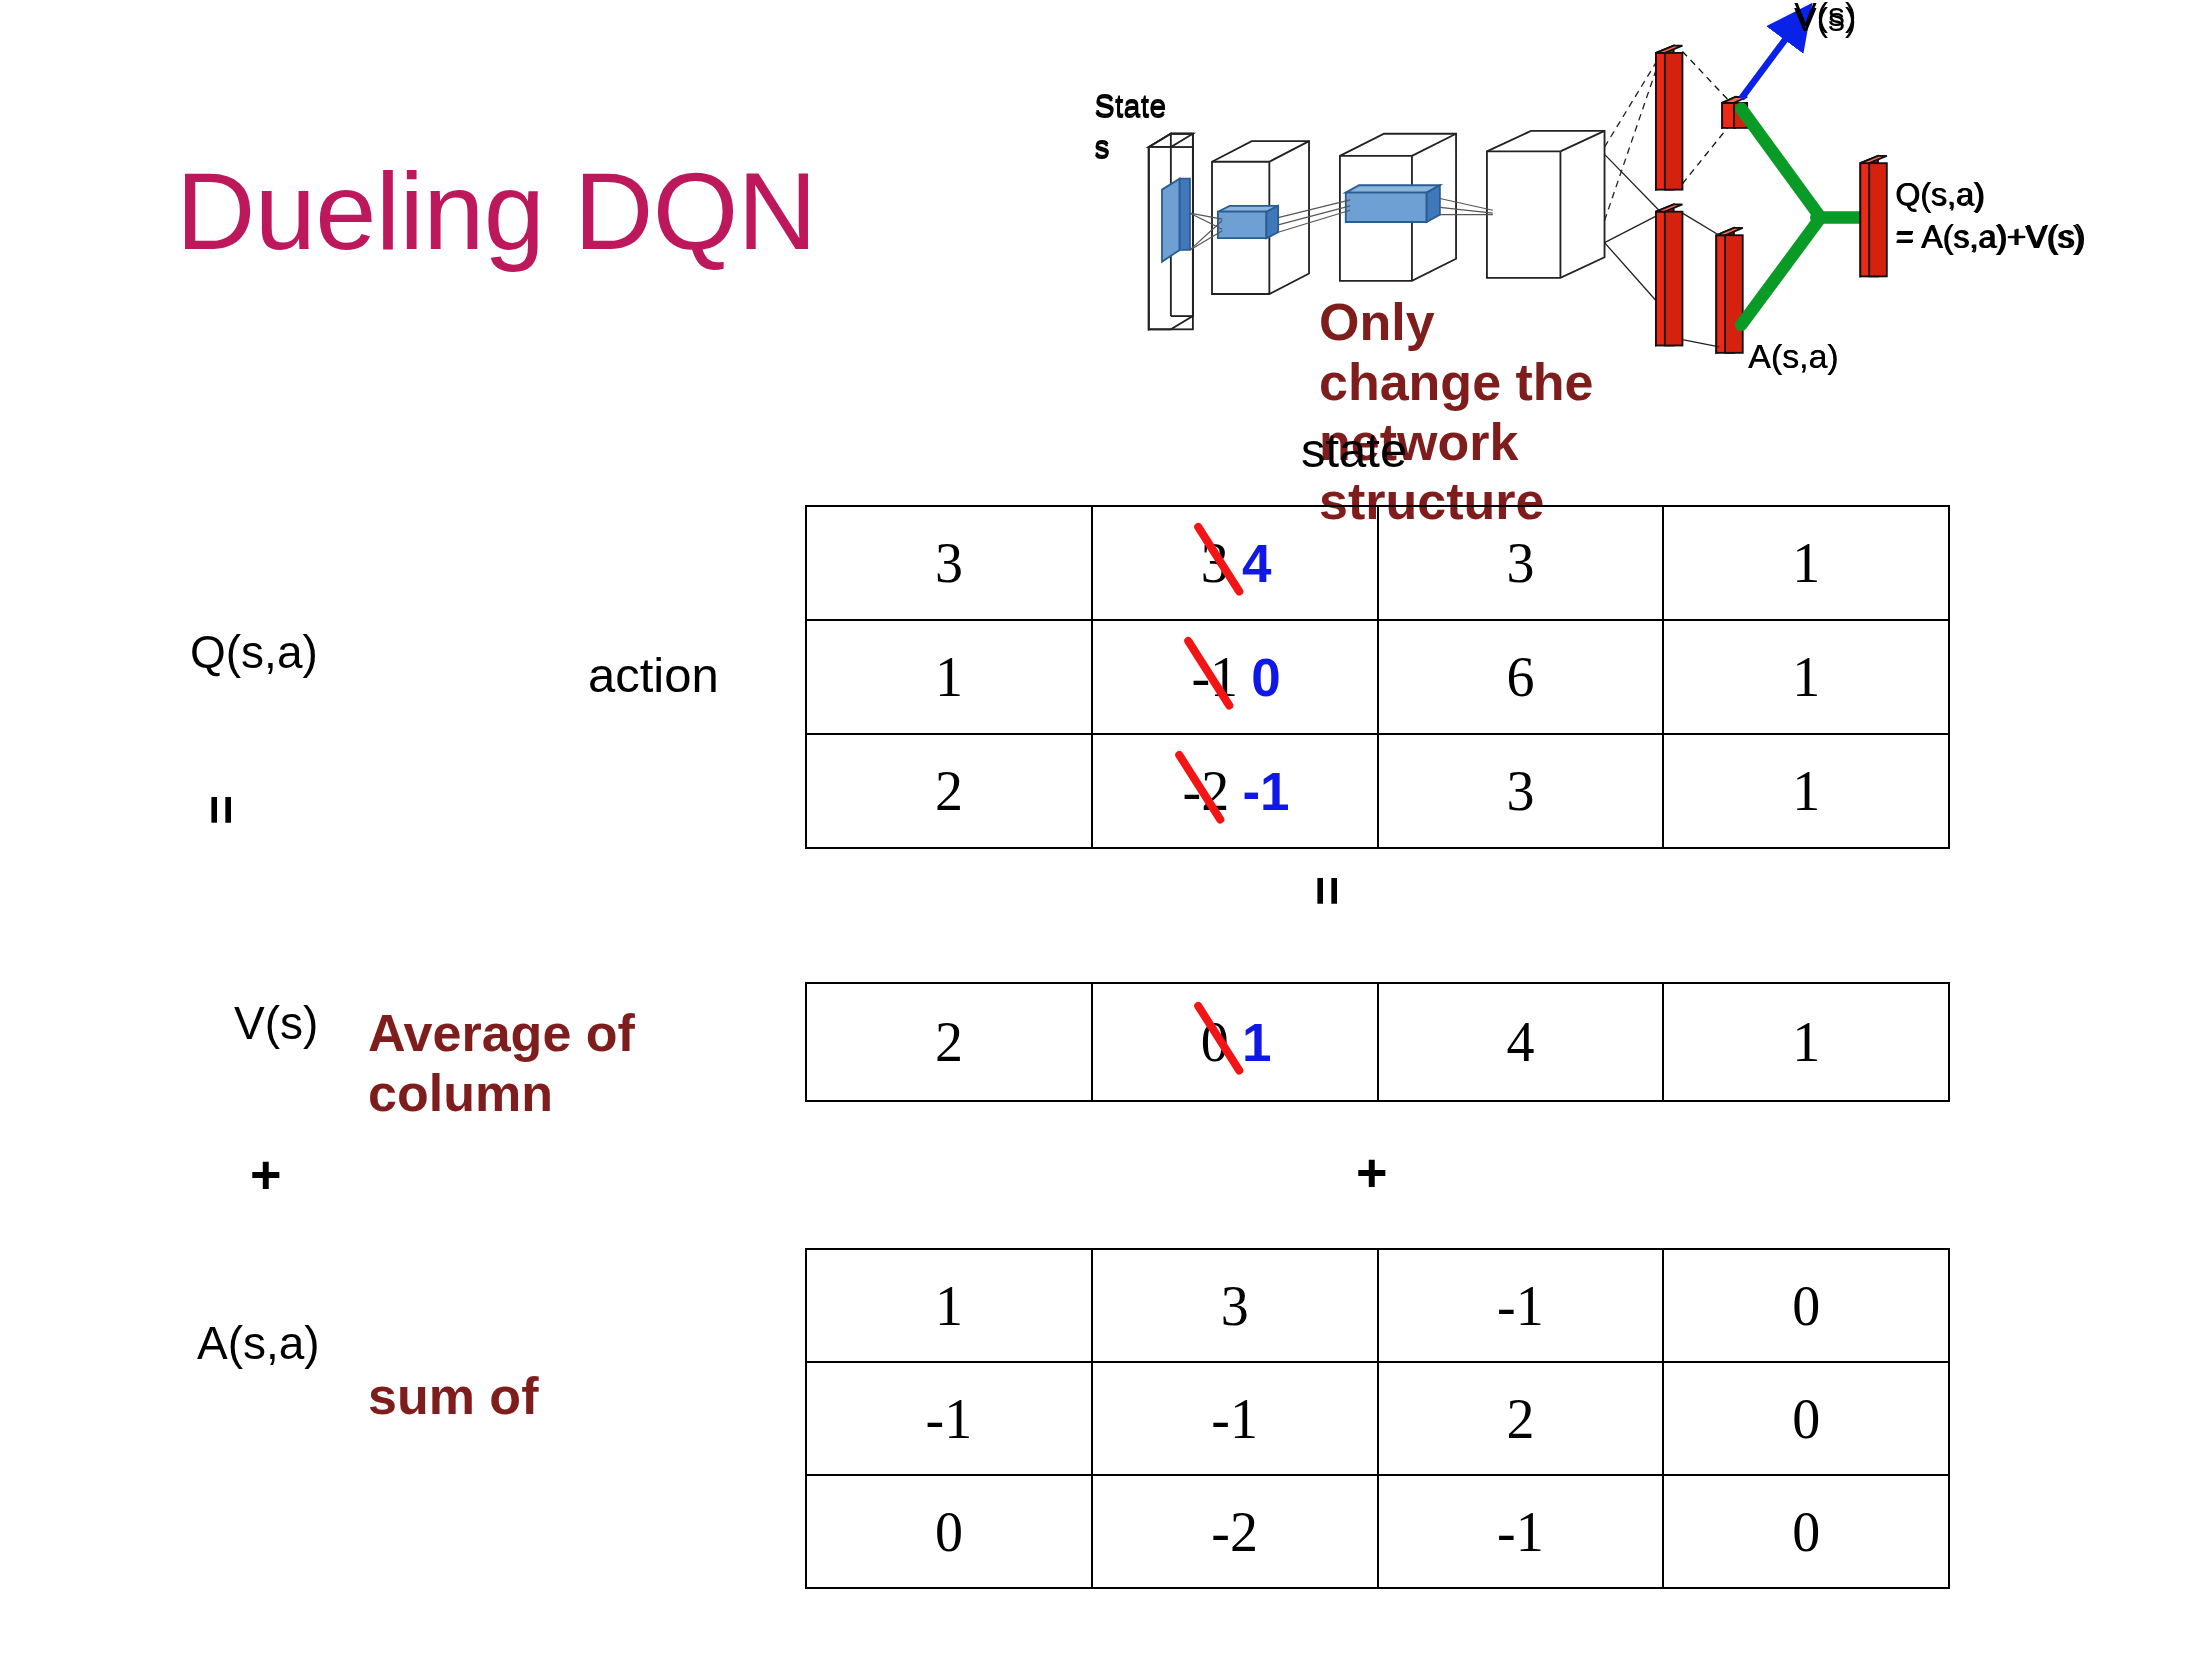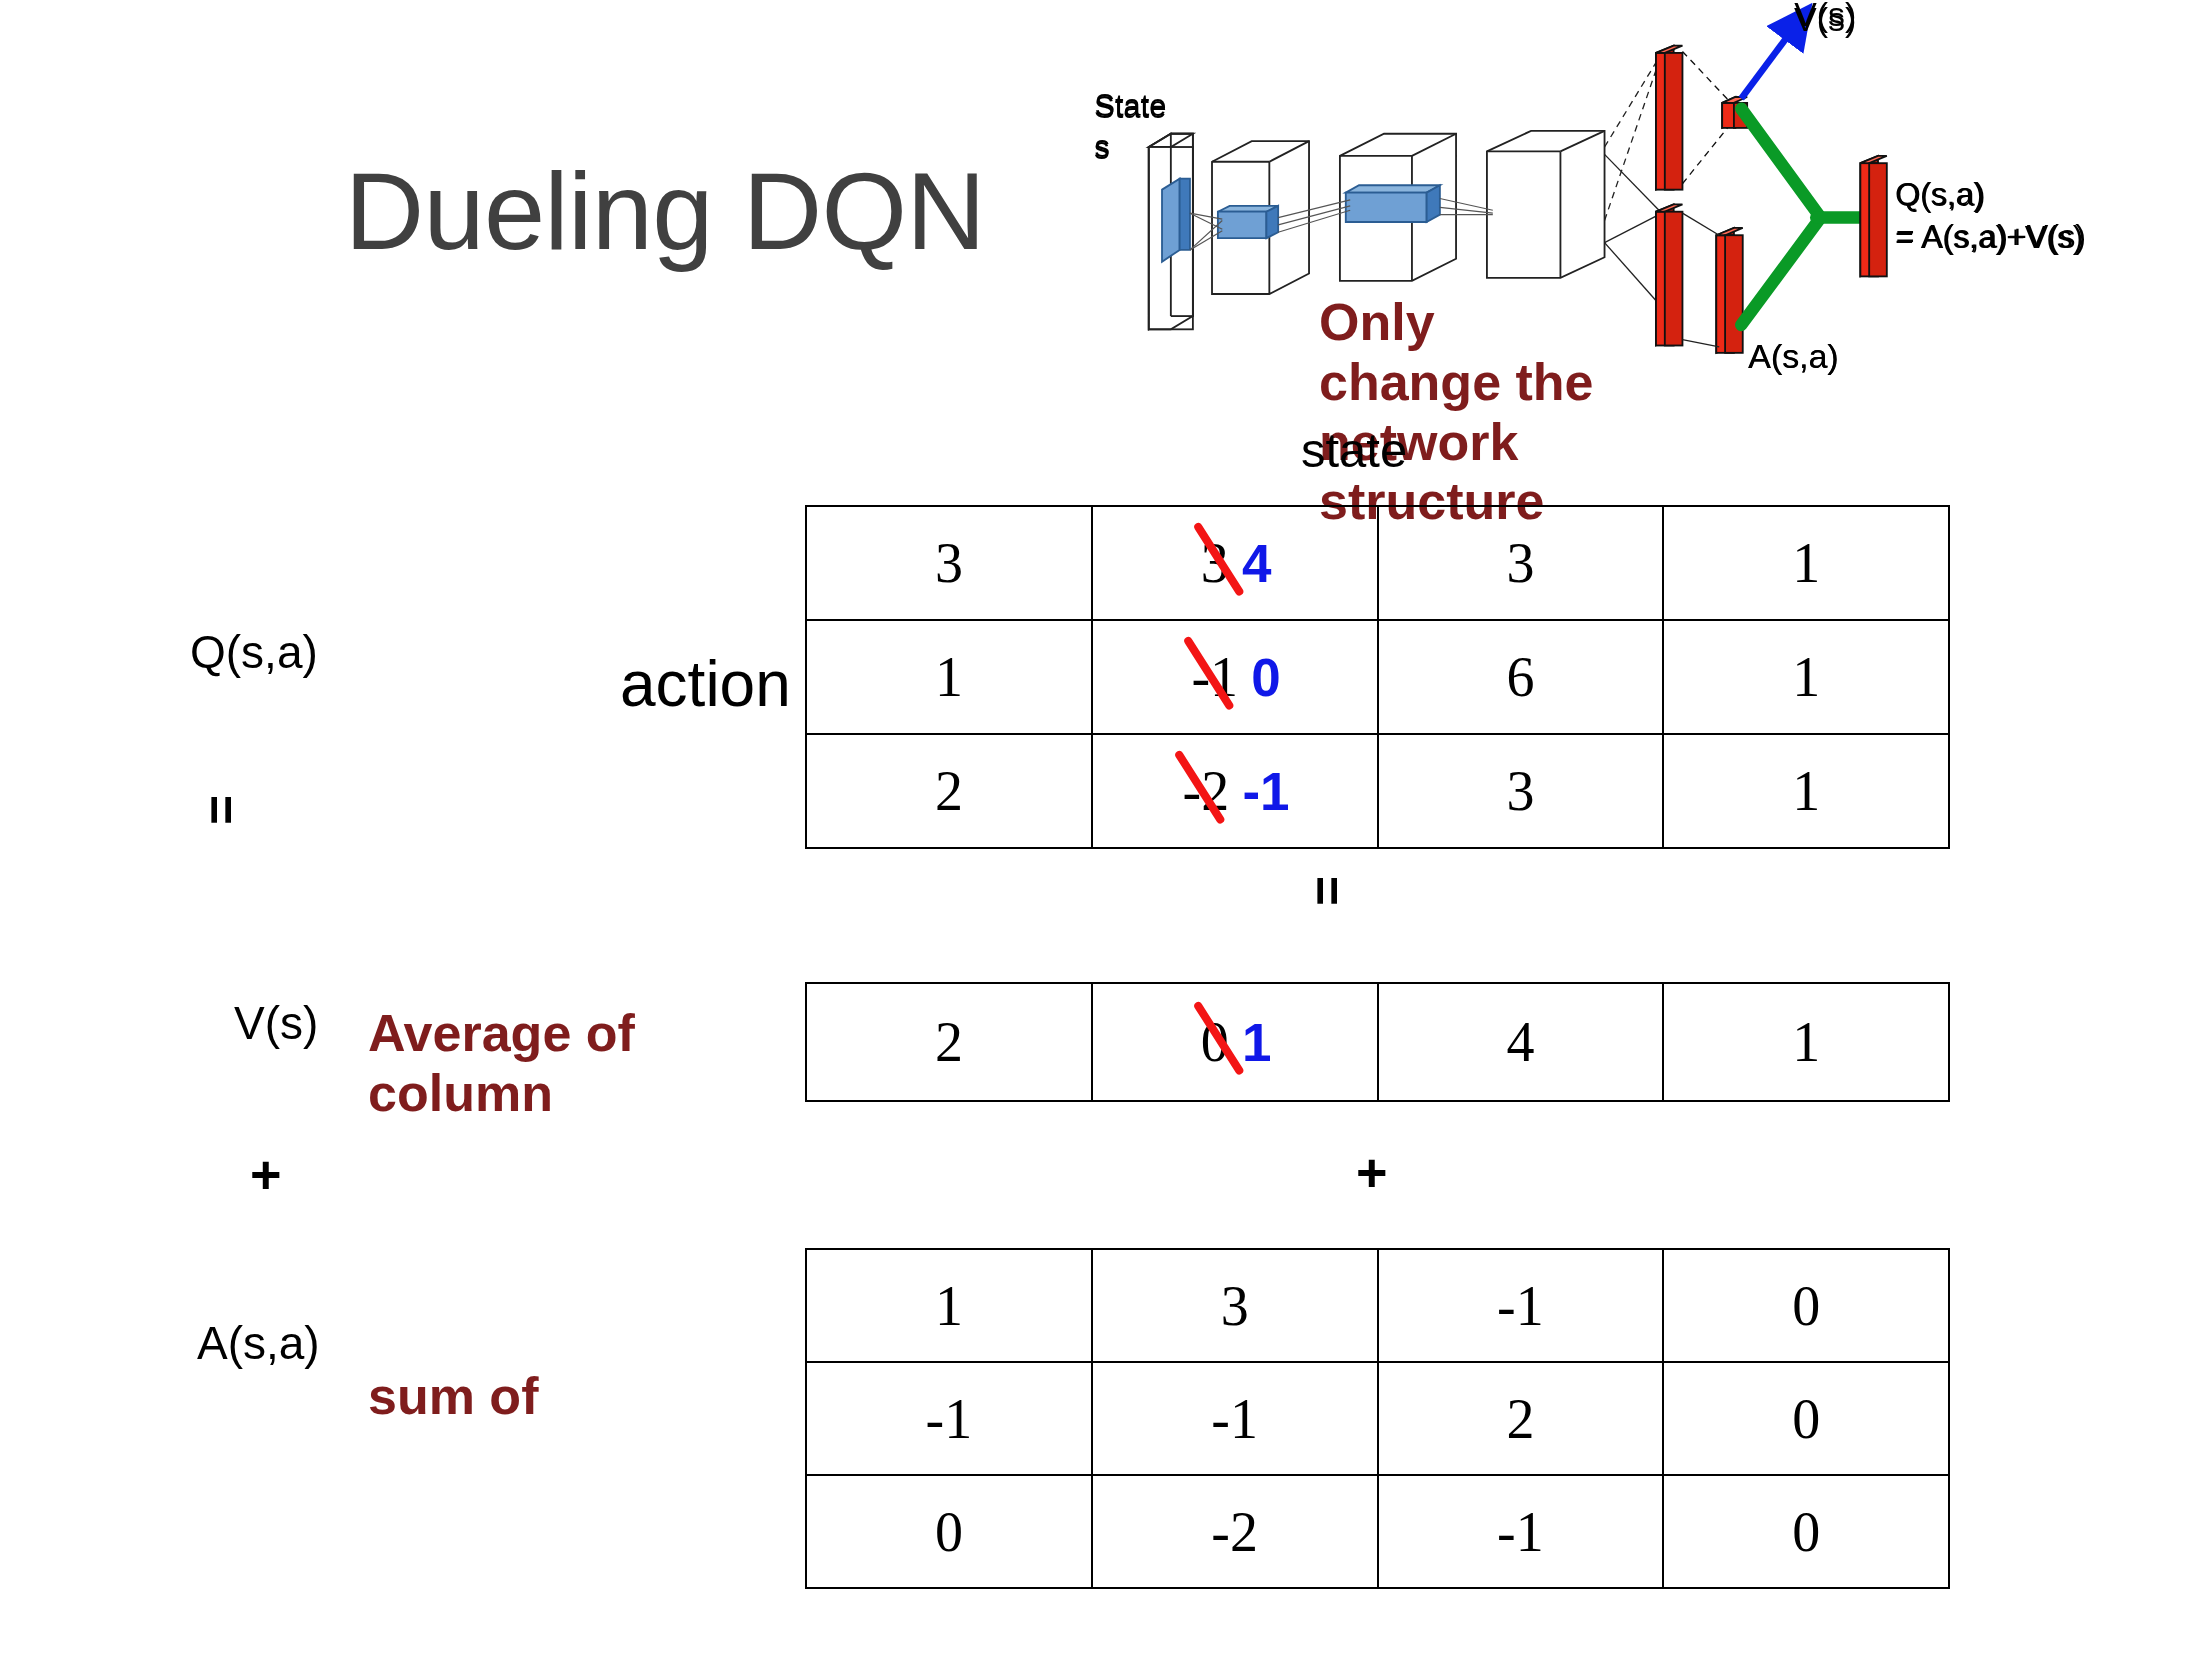--- a/index.html
+++ b/index.html
@@ -6,35 +6,35 @@
   body{
     width:2205px;height:1654px;position:relative;overflow:hidden;
     font-family:"Liberation Sans","DejaVu Sans",sans-serif;color:#000;
   }
   .abs{position:absolute;}
 
   
   #slide-title{
     left:176px;top:153px;width:809px;
     font-size:110px;line-height:1.05;font-weight:300;
-    letter-spacing:-0.7px;color:#404040;white-space:nowrap;text-align:right;
+    letter-spacing:-0.7px;color:#be185d;white-space:nowrap;
   }
 
   
   #net-diagram{left:1081px;top:0px;width:1125px;height:419px;}
   #net-diagram svg{display:block;}
   .diagram-text{font-family:"Liberation Sans","DejaVu Sans",sans-serif;}
 
   
   .big-label{font-size:46px;color:#000;white-space:nowrap;}
   .blue-note{font-size:52px;color:#7f1d1d;line-height:1.15;font-weight:bold;}
   .op-sym{color:#000;font-weight:700;}
 
   #state-header{left:1301px;top:422px;font-size:49px;}
-  #action-label{left:620px;top:647px;font-size:64px;}
+  #action-label{left:588px;top:647px;font-size:49px;}
   #q-label{left:190px;top:625px;}
   #eq-left{left:250px;top:795px;font-size:51px;transform:rotate(90deg);transform-origin:left top;font-weight:700;}
   #v-label{left:234px;top:996px;}
   #plus-left{left:250px;top:1143px;font-size:54px;font-weight:700;}
   #a-label{left:197px;top:1316px;}
   #avg-note{left:368px;top:1004px;width:345px;}
   #sum-note{left:368px;top:1367px;width:382px;}
 
   #eq-mid{left:1356px;top:876px;font-size:51px;transform:rotate(90deg);transform-origin:left top;font-weight:700;}
   #plus-mid{left:1356px;top:1141px;font-size:54px;font-weight:700;}

